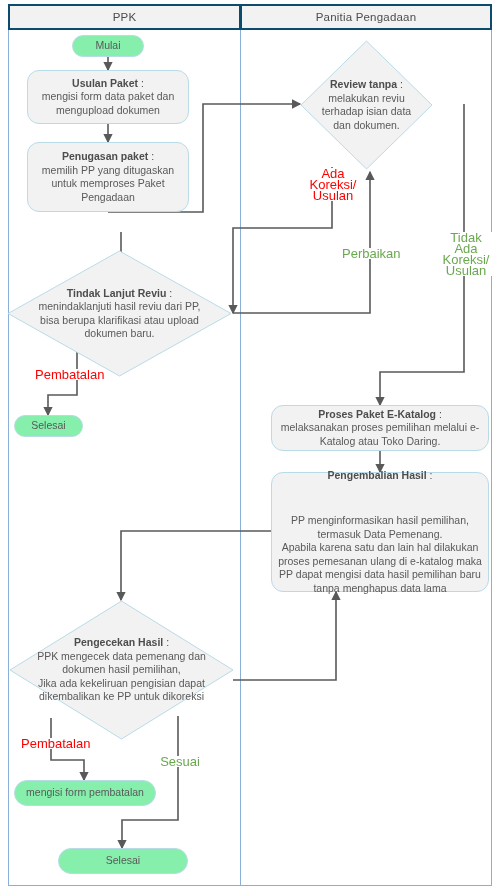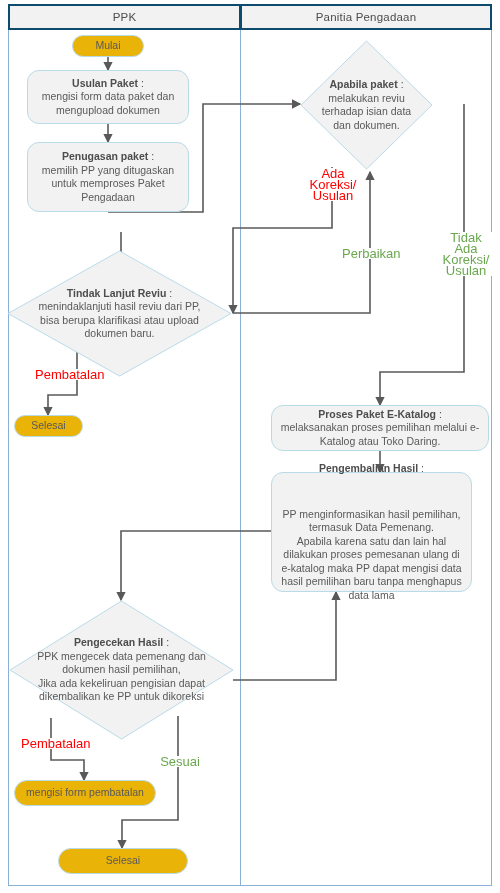--- a/index.html
+++ b/index.html
@@ -50,21 +50,21 @@
     line-height:13.5px;
     z-index:4;
   }
   .proc{
     background:#f2f2f2;
     border:1px solid #b9dbe8;
     border-radius:12px;
     padding:5px 6px;
   }
   .term{
-    background:#eab308;
+    background:#86efac;
     border:1px solid #b9dbe8;
     border-radius:999px;
     padding:3px 8px;
   }
   .node .ttl{
     font-weight:bold;
     color:#4d4d4d;
   }
   .node .ttl .colon{font-weight:normal;}
 
@@ -173,21 +173,21 @@
     </div>
     <div>memilih PP yang ditugaskan untuk memproses Paket Pengadaan</div>
   </div>
 
   <div class="dia" style="left:300px;top:40px;width:133px;height:130px;">
     <svg width="133" height="130" viewBox="0 0 133 130">
       <polygon points="66.5,1 132,65 66.5,129 1,65" fill="#f2f2f2" stroke="#b9dbe8" stroke-width="1"></polygon>
     </svg>
     <div class="dia-txt">
       <div class="ttl">
-        <span>Apabila paket</span><span class="colon"> :</span>
+        <span>Review tanpa</span><span class="colon"> :</span>
       </div>
       <div>melakukan reviu terhadap isian data dan dokumen.</div>
     </div>
   </div>
 
   <div class="dia" style="left:7px;top:250px;width:225px;height:127px;">
     <svg width="225" height="127" viewBox="0 0 225 127">
       <polygon points="112.5,1 224,63.5 112.5,126 1,63.5" fill="#f2f2f2" stroke="#b9dbe8" stroke-width="1"></polygon>
     </svg>
     <div class="dia-txt" style="padding:0 30px;">
@@ -202,21 +202,21 @@
     <div>Selesai</div>
   </div>
 
   <div class="node proc" style="left:271px;top:405px;width:218px;height:46px;">
     <div class="ttl">
       <span>Proses Paket E-Katalog</span><span class="colon"> :</span>
     </div>
     <div>melaksanakan proses pemilihan melalui e-Katalog atau Toko Daring.</div>
   </div>
 
-  <div class="node proc" style="left:271px;top:472px;width:201px;height:120px;gap:32px;">
+  <div class="node proc" style="left:271px;top:472px;width:218px;height:120px;gap:32px;">
     <div class="ttl">
       <span>Pengembalian Hasil</span><span class="colon"> :</span>
     </div>
     <div style="white-space:pre-line;">PP menginformasikan hasil pemilihan, termasuk Data Pemenang.
 Apabila karena satu dan lain hal dilakukan proses pemesanan ulang di e-katalog maka PP dapat mengisi data hasil pemilihan baru tanpa menghapus data lama</div>
   </div>
 
   <div class="dia" style="left:9px;top:600px;width:225px;height:140px;">
     <svg width="225" height="140" viewBox="0 0 225 140">
       <polygon points="112.5,1 224,70 112.5,139 1,70" fill="#f2f2f2" stroke="#b9dbe8" stroke-width="1"></polygon>

